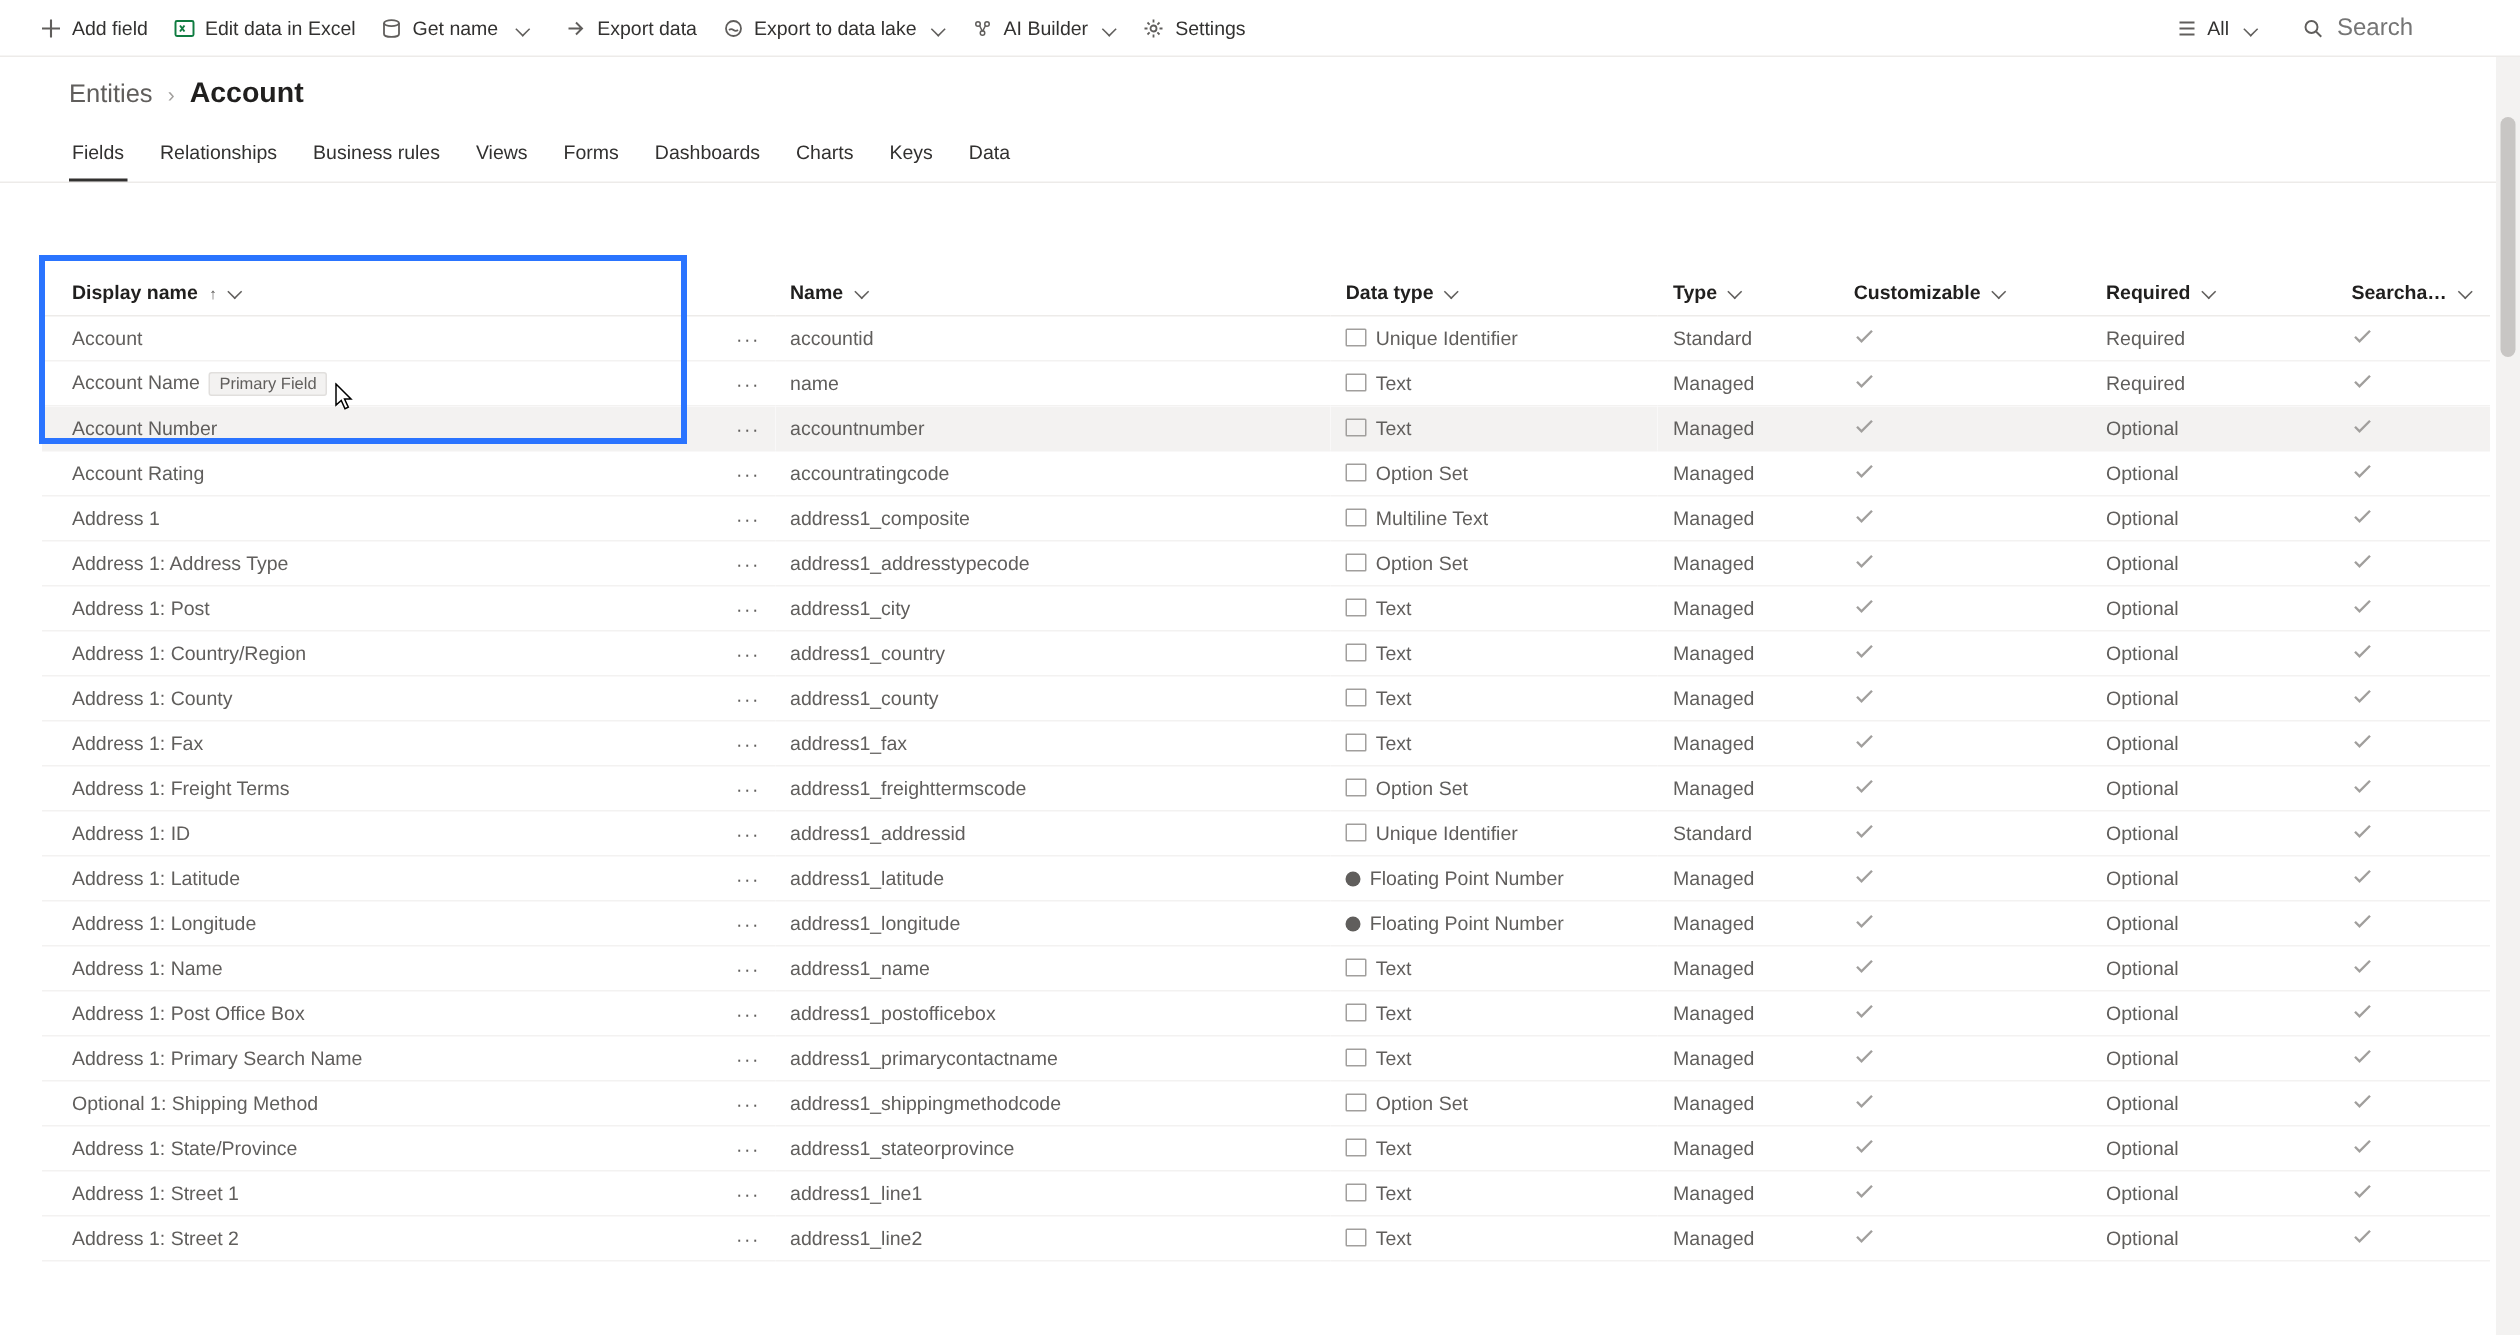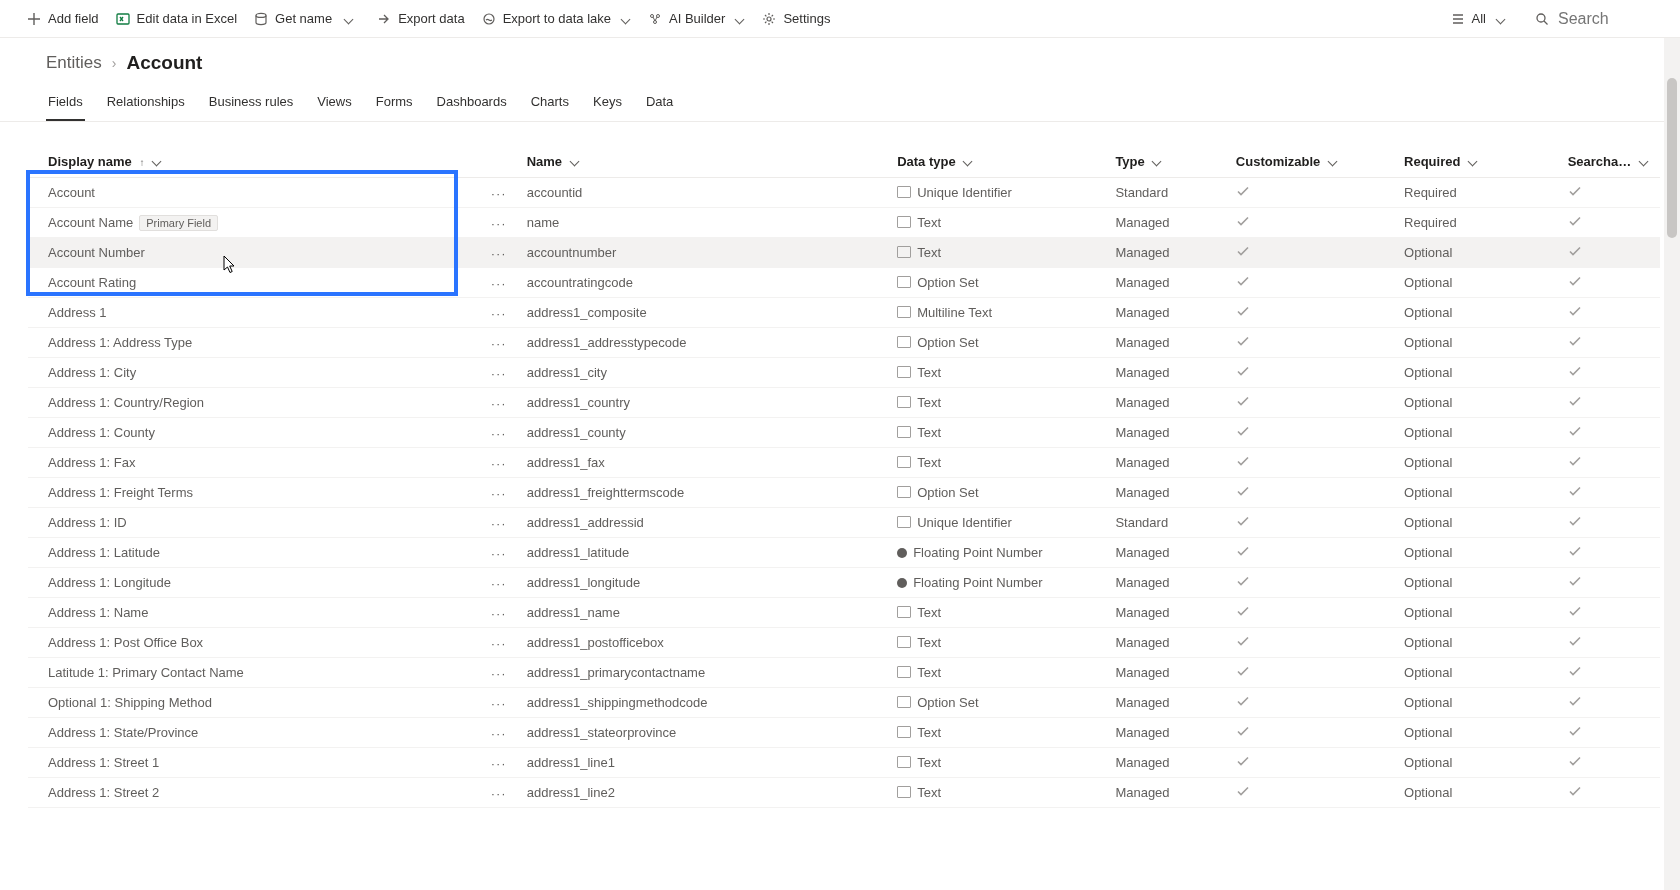--- a/index.html
+++ b/index.html
@@ -59,21 +59,21 @@
     border-bottom: 2px solid transparent; font-size:13px;
   }
   .tab.active { border-bottom-color:#323130; font-weight:400; }
 
   
   .table-wrap {
     padding: 24px 20px 0 28px;
     overflow:auto;
     height: calc(100vh - 150px);
   }
-  table { width:100%; border-collapse:collapse; table-layout:fixed; }
+  table { width:100%; border-collapse:collapse; table-layout:fixed;margin-top:33px; }
   thead th {
     text-align:left; font-weight:600; font-size:13px; color:#201f1e;
     padding: 8px 10px; border-bottom:1px solid #edebe9;
     white-space:nowrap;
   }
   thead th .sort-asc { display:inline-block; margin-left:4px; font-size:10px; color:#605e5c;}
   thead th .hdr-chev { margin-left:4px; }
 
   tbody td {
     padding: 6px 10px; height:29px;
@@ -364,21 +364,21 @@
           <td>Managed</td>
           <td class="check"><svg width="14" height="14" viewBox="0 0 14 14">
               <path d="M2 7.5l3 3L12 3.5" fill="none" stroke="#a19f9d" stroke-width="1.6"></path>
             </svg></td>
           <td>Optional</td>
           <td class="check"><svg width="14" height="14" viewBox="0 0 14 14">
               <path d="M2 7.5l3 3L12 3.5" fill="none" stroke="#a19f9d" stroke-width="1.6"></path>
             </svg></td>
         </tr>
         <tr>
-          <td class="dn-cell"><span>Address 1: City</span><span class="row-more">···</span></td>
+          <td class="dn-cell"><span>Address 1: Post</span><span class="row-more">···</span></td>
           <td>address1_city</td>
           <td><span class="dt-icon dt-box"></span><span>Text</span></td>
           <td>Managed</td>
           <td class="check"><svg width="14" height="14" viewBox="0 0 14 14">
               <path d="M2 7.5l3 3L12 3.5" fill="none" stroke="#a19f9d" stroke-width="1.6"></path>
             </svg></td>
           <td>Optional</td>
           <td class="check"><svg width="14" height="14" viewBox="0 0 14 14">
               <path d="M2 7.5l3 3L12 3.5" fill="none" stroke="#a19f9d" stroke-width="1.6"></path>
             </svg></td>
@@ -494,21 +494,21 @@
           <td>Managed</td>
           <td class="check"><svg width="14" height="14" viewBox="0 0 14 14">
               <path d="M2 7.5l3 3L12 3.5" fill="none" stroke="#a19f9d" stroke-width="1.6"></path>
             </svg></td>
           <td>Optional</td>
           <td class="check"><svg width="14" height="14" viewBox="0 0 14 14">
               <path d="M2 7.5l3 3L12 3.5" fill="none" stroke="#a19f9d" stroke-width="1.6"></path>
             </svg></td>
         </tr>
         <tr>
-          <td class="dn-cell"><span>Latitude 1: Primary Contact Name</span><span class="row-more">···</span></td>
+          <td class="dn-cell"><span>Address 1: Primary Search Name</span><span class="row-more">···</span></td>
           <td>address1_primarycontactname</td>
           <td><span class="dt-icon dt-box"></span><span>Text</span></td>
           <td>Managed</td>
           <td class="check"><svg width="14" height="14" viewBox="0 0 14 14">
               <path d="M2 7.5l3 3L12 3.5" fill="none" stroke="#a19f9d" stroke-width="1.6"></path>
             </svg></td>
           <td>Optional</td>
           <td class="check"><svg width="14" height="14" viewBox="0 0 14 14">
               <path d="M2 7.5l3 3L12 3.5" fill="none" stroke="#a19f9d" stroke-width="1.6"></path>
             </svg></td>

